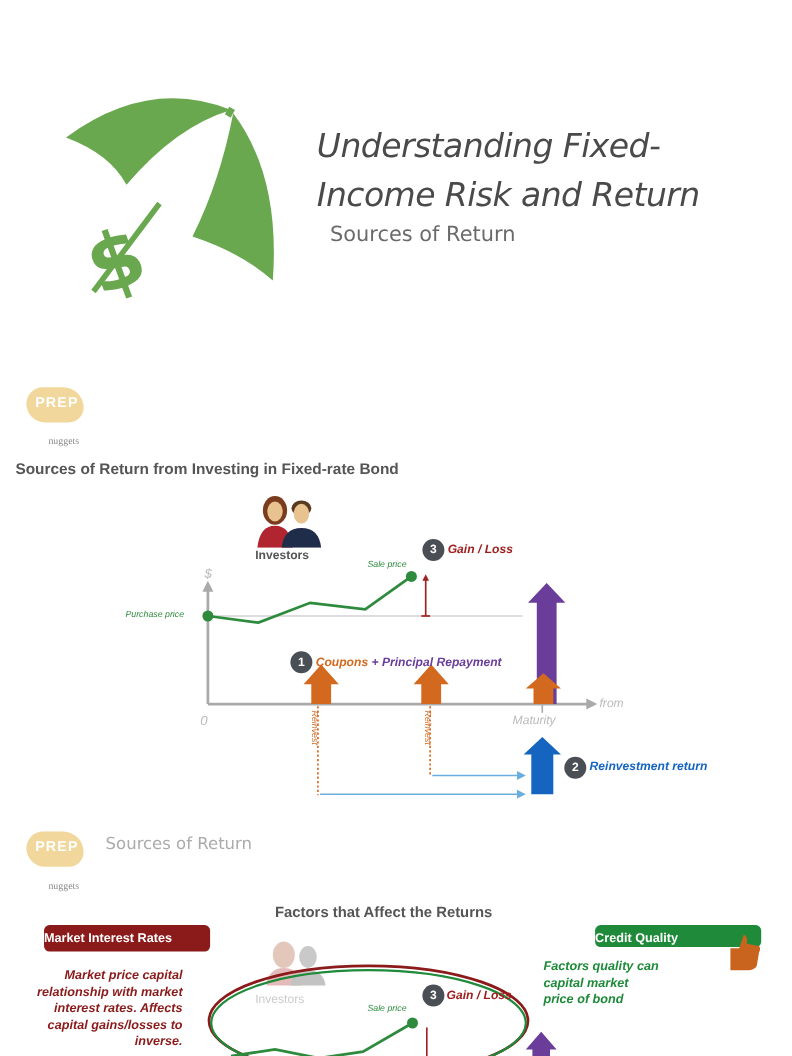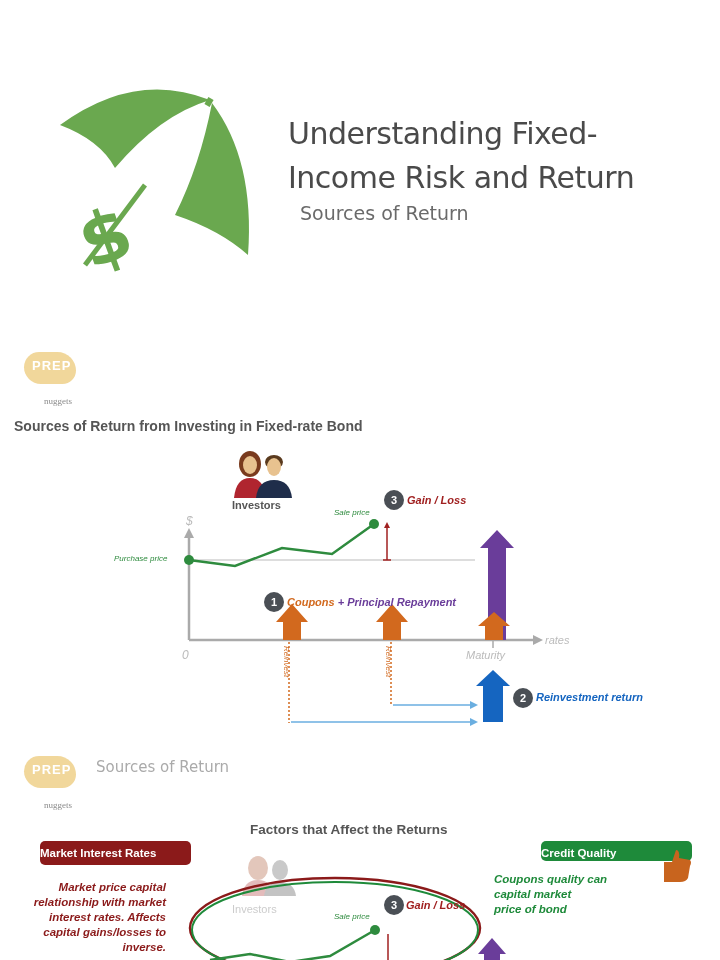--- a/index.html
+++ b/index.html
@@ -1,18 +1,18 @@
 <!DOCTYPE html>
 <html><head>
 <meta charset="utf-8">
 <style>
   html,body{margin:0;padding:0;background:#fff;}
   body{width:720px;height:960px;position:relative;overflow:hidden;font-family:"DejaVu Sans",sans-serif;}
   .abs{position:absolute;}
-  .title-main{left:288px;top:112px;font-size:30px;line-height:44px;color:#4a4a4a;font-family:"DejaVu Sans",sans-serif;letter-spacing:-0.5px;}
+  .title-main{left:288px;top:112px;font-size:30px;line-height:44px;color:#4a4a4a;font-family:"DejaVu Sans",sans-serif;letter-spacing:-0.5px;font-style:italic;}
   .title-sub{left:300px;top:202px;font-size:19px;color:#6a6a6a;}
   .logo{width:56px;height:40px;}
   .logo .blob{position:absolute;left:0;top:2px;width:52px;height:32px;background:#efd08a;border-radius:18px 22px 16px 20px;opacity:.85;}
   .logo .prep{position:absolute;left:8px;top:8px;font-size:13px;font-weight:bold;color:#fff;letter-spacing:1px;font-family:"Liberation Sans",sans-serif;}
   .logo .nug{position:absolute;left:20px;top:26px;font-size:9px;color:#8a8a8a;font-family:"Liberation Serif",serif;margin-top:20px;}
   .diag-title{font-weight:bold;color:#555;font-family:"Liberation Sans",sans-serif;}
   .it{font-style:italic;font-family:"Liberation Sans",sans-serif;}
   .badge{width:20px;height:20px;border-radius:50%;background:#4a4f55;color:#fff;font-size:11px;font-weight:bold;text-align:center;line-height:20px;font-family:"Liberation Sans",sans-serif;}
   .pill{border-radius:5px;color:#fff;font-weight:bold;font-size:11.5px;text-align:left;font-family:"Liberation Sans",sans-serif;}
 </style>
@@ -85,21 +85,21 @@
   <line x1="191" y1="212" x2="372" y2="212" stroke="#6aaee0" stroke-width="1.5"></line>
   <polygon points="370,208 370,216 378,212" fill="#6aaee0"></polygon>
   <line x1="293" y1="195" x2="372" y2="195" stroke="#6aaee0" stroke-width="1.5"></line>
   <polygon points="370,191 370,199 378,195" fill="#6aaee0"></polygon>
 
   <path d="M376 176 L393 160 L410 176 L403 176 L403 212 L383 212 L383 176 Z" fill="#1565c0"></path>
 </svg>
 
 <div class="abs it" style="left:186px;top:514px;font-size:12px;color:#bbb">$</div>
 <div class="abs it" style="left:182px;top:648px;font-size:12px;color:#bbb">0</div>
-<div class="abs it" style="left:545px;top:634px;font-size:11px;color:#bbb">rates</div>
+<div class="abs it" style="left:545px;top:634px;font-size:11px;color:#bbb">from</div>
 <div class="abs it" style="left:466px;top:649px;font-size:11px;color:#bbb">Maturity</div>
 <div class="abs it" style="left:114px;top:554px;font-size:8px;color:#2e8b3e">Purchase price</div>
 <div class="abs it" style="left:334px;top:508px;font-size:8px;color:#2e8b3e">Sale price</div>
 
 <div class="abs badge" style="left:384px;top:490px">3</div>
 <div class="abs it" style="left:407px;top:494px;font-size:11px;font-weight:bold;color:#a02020">Gain / Loss</div>
 
 <div class="abs badge" style="left:264px;top:592px">1</div>
 <div class="abs it" style="left:287px;top:596px;font-size:11px;font-weight:bold;white-space:nowrap">
   <span style="color:#d2691e">Coupons</span><span style="color:#6a3d9a"> + </span><span style="color:#6a3d9a">Principal Repayment</span>
@@ -124,21 +124,21 @@
   <div>interest rates.  Affects</div>
   <div>capital gains/losses to</div>
   <div>inverse.</div>
 </div>
 
 <div class="abs pill" style="left:541px;top:841px;width:151px;height:20px;line-height:24px;background:#1e8a3a">Credit Quality</div>
 <svg class="abs" style="left:658px;top:848px" width="36" height="36" viewBox="0 0 36 36">
   <path d="M6 14 L14 14 L18 2 Q22 2 21 10 L32 12 Q34 14 32 18 L30 30 Q28 34 22 34 L6 34 Z" fill="#c8641e"></path>
 </svg>
 <div class="abs it" style="left:494px;top:872px;font-size:11.5px;font-weight:bold;color:#1e8a3a;line-height:15px">
-  <div>Coupons quality can</div>
+  <div>Factors quality can</div>
   <div>capital market</div>
   <div>price of bond</div>
 </div>
 
 <svg class="abs" style="left:170px;top:850px" width="340" height="110" viewBox="0 0 340 110">
   <g opacity="0.35">
     <ellipse cx="88" cy="18" rx="10" ry="12" fill="#b06040"></ellipse>
     <path d="M72 46 Q74 30 88 30 Q102 30 104 46 Z" fill="#b04040"></path>
     <ellipse cx="110" cy="20" rx="8" ry="10" fill="#666"></ellipse>
     <path d="M94 46 Q96 32 110 32 Q124 32 126 46 Z" fill="#555"></path>

